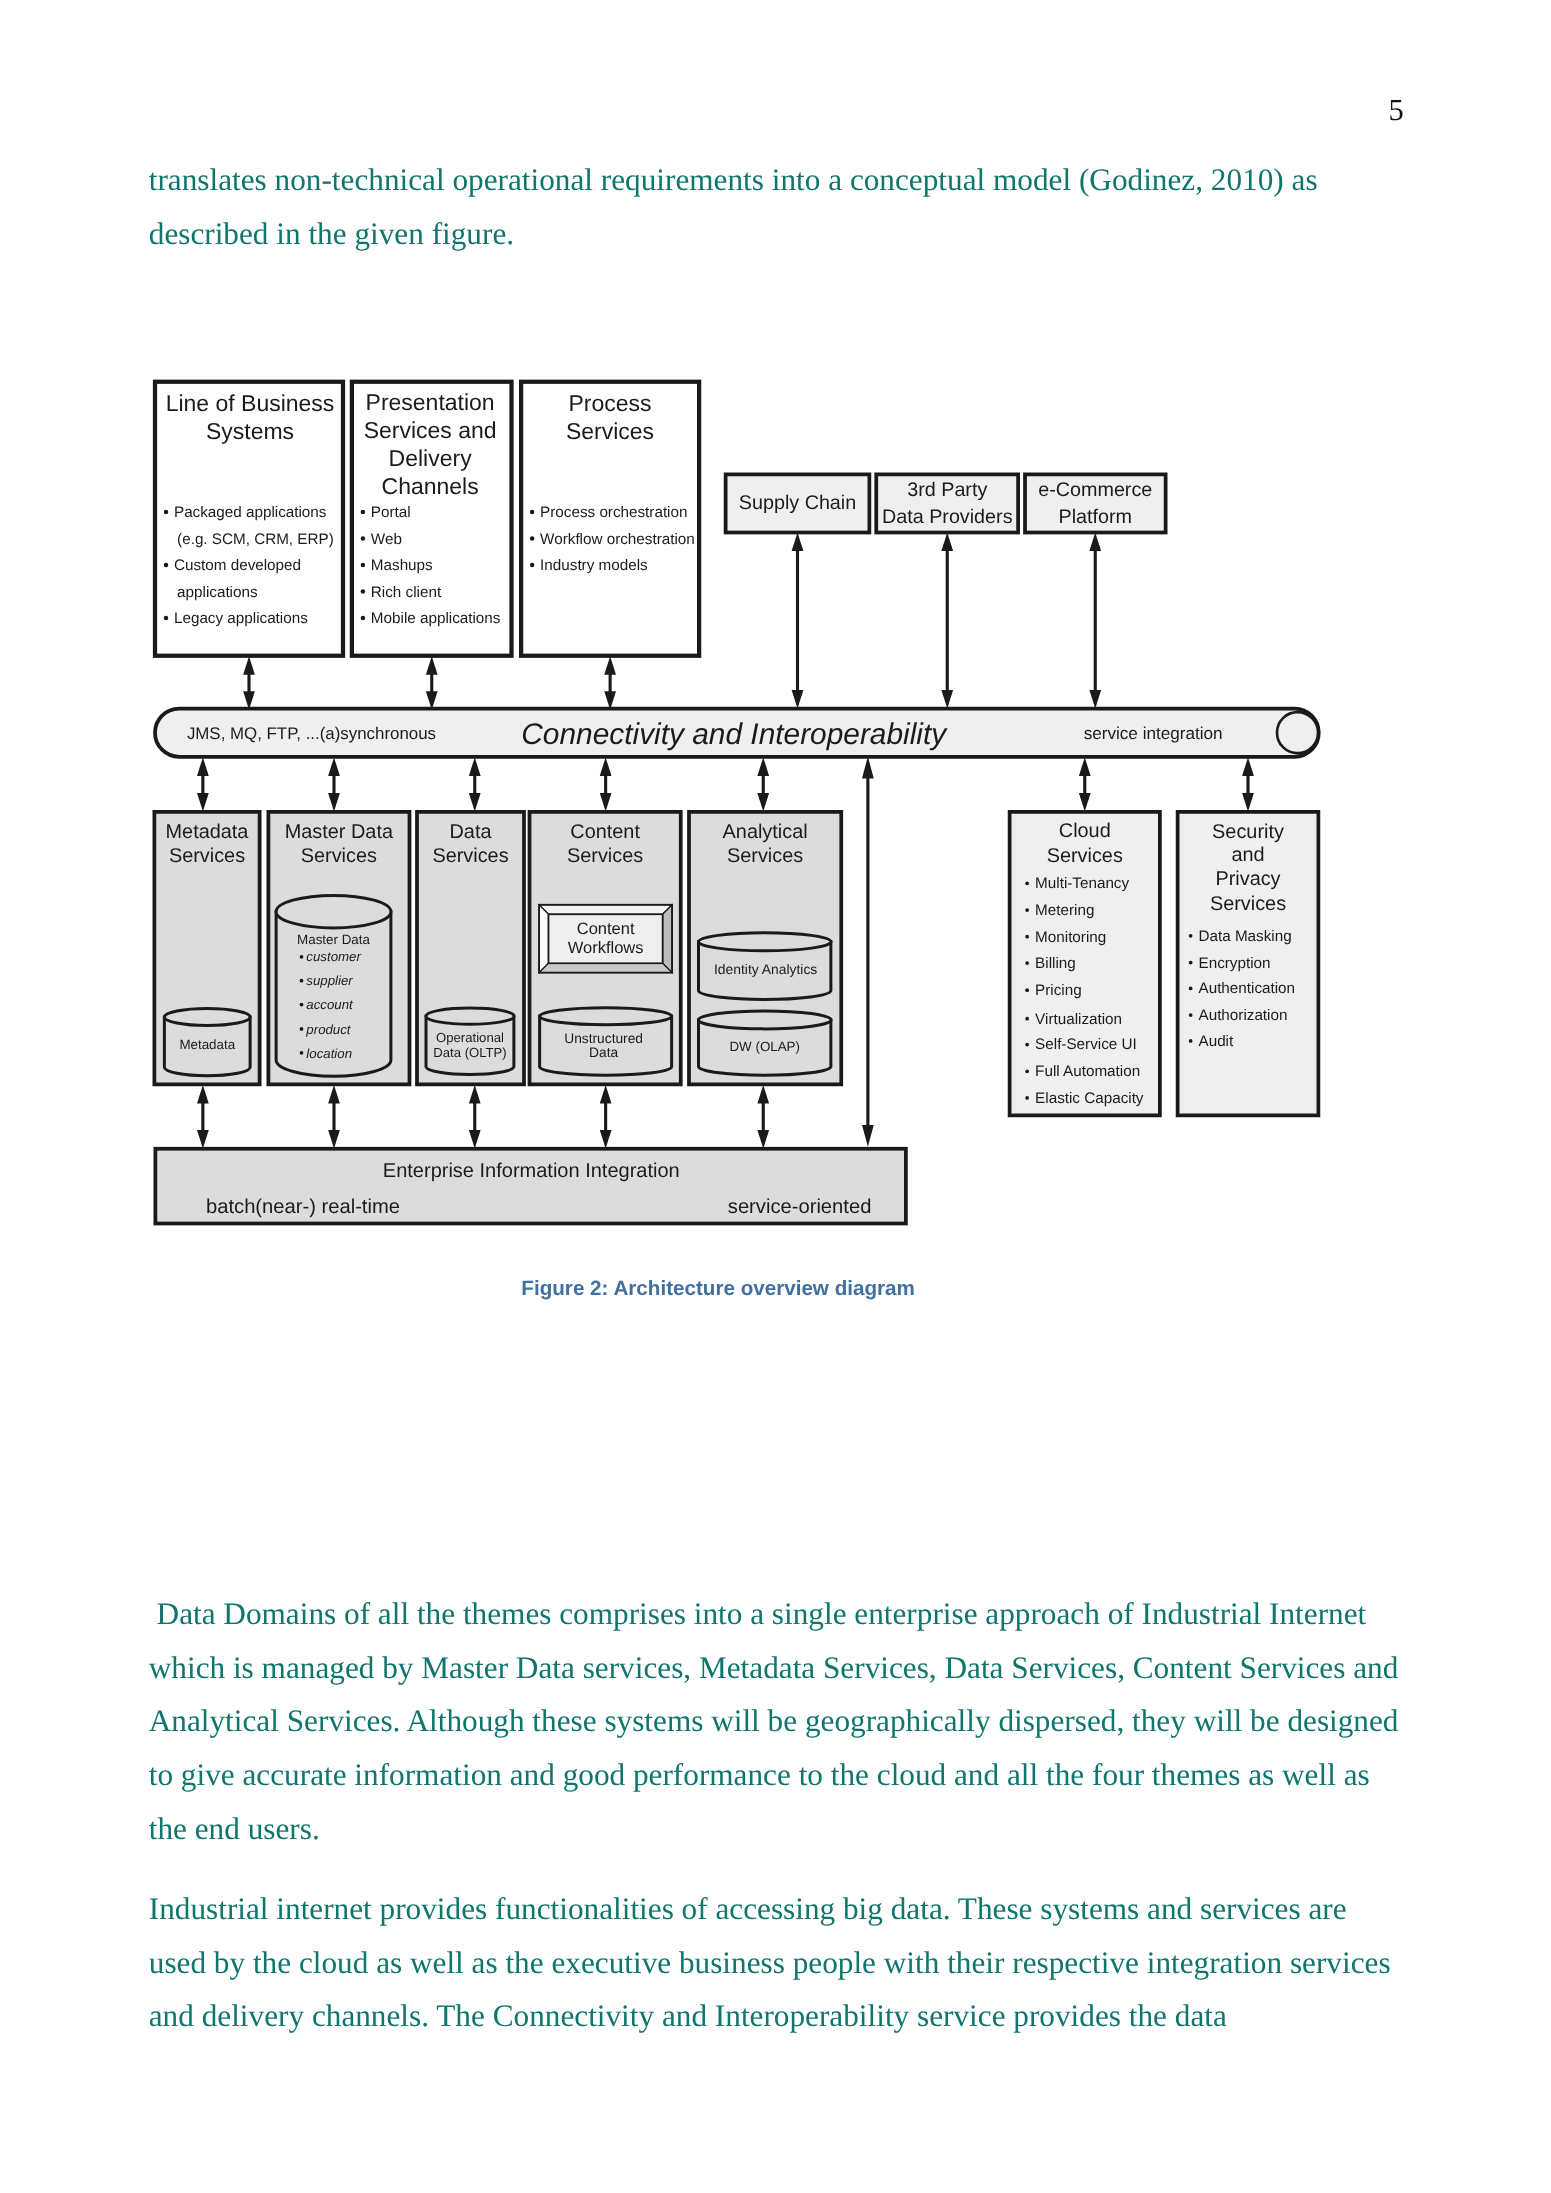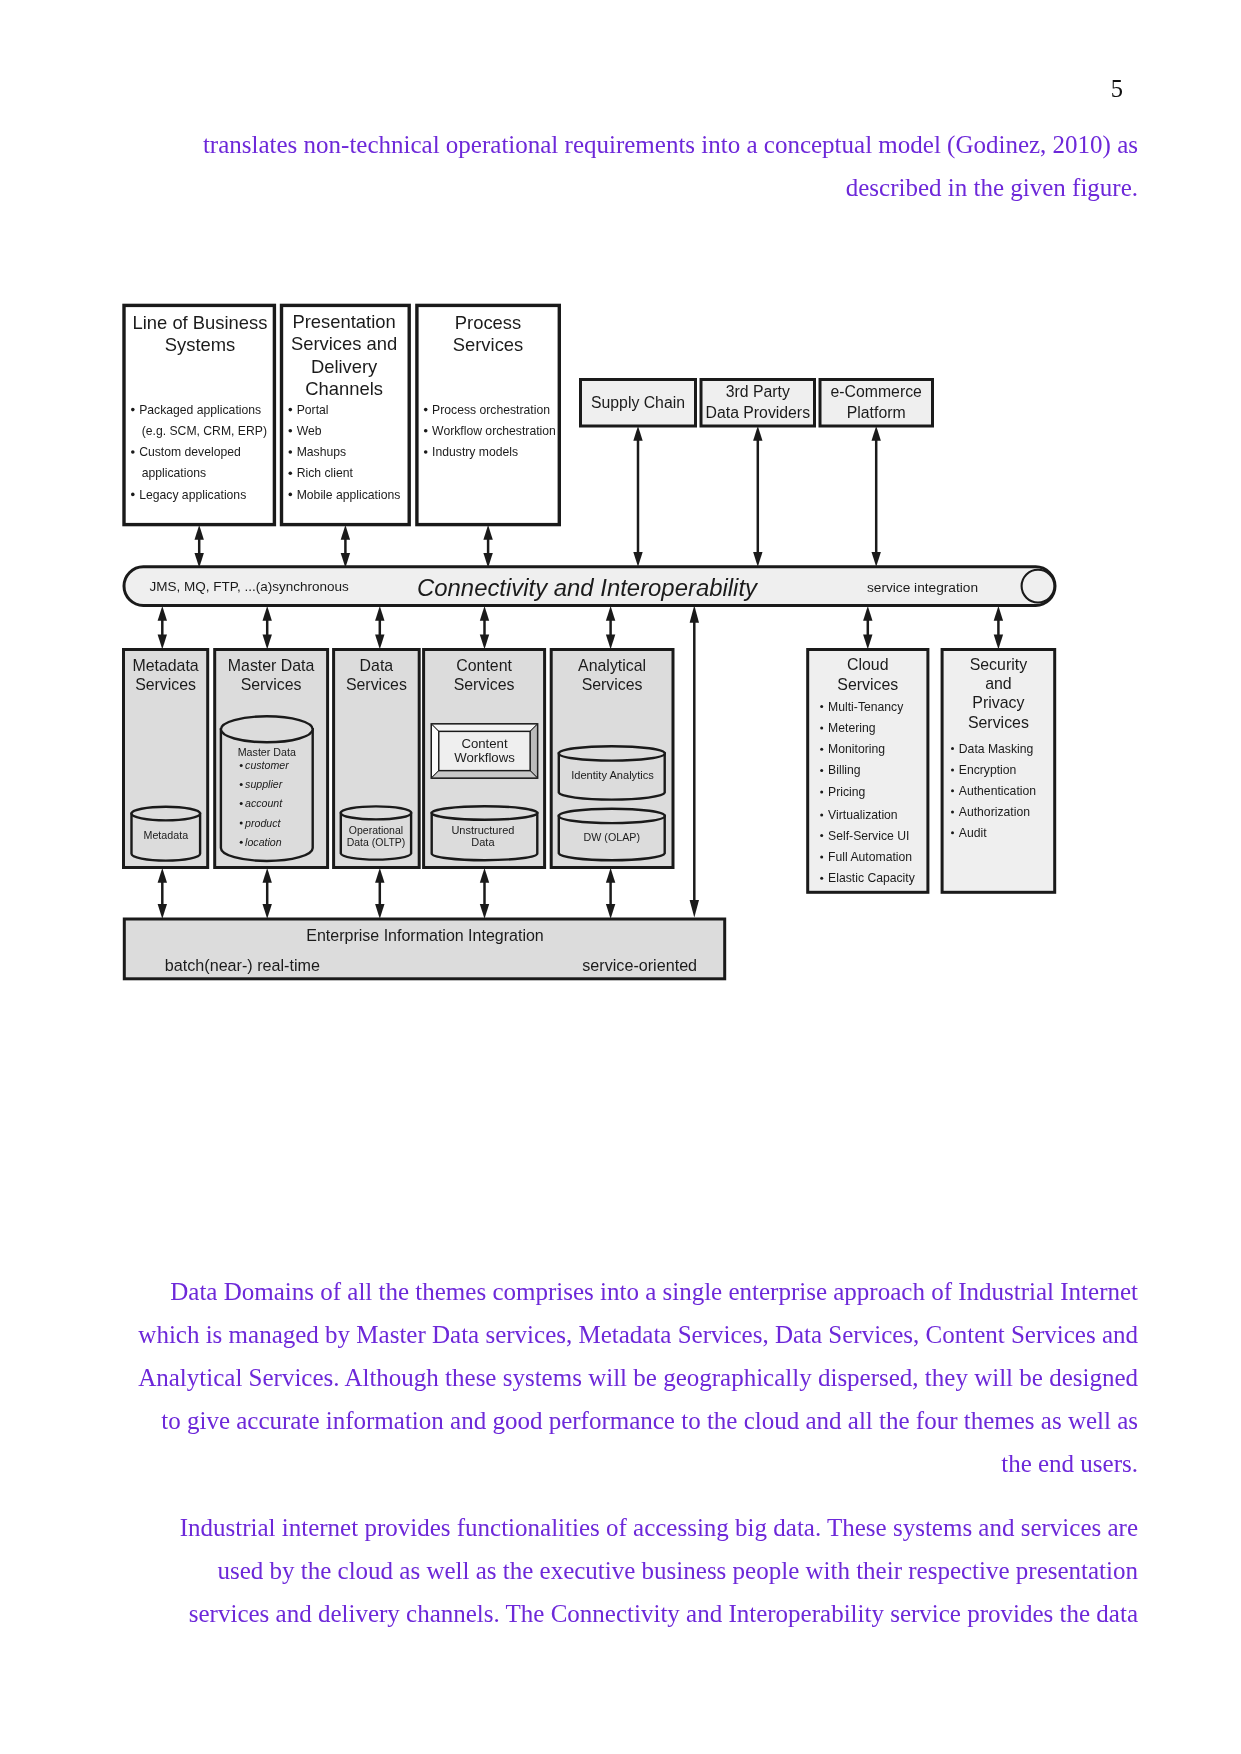--- a/index.html
+++ b/index.html
@@ -2,21 +2,21 @@
 <html><head>
 <meta charset="utf-8">
 <style>
   html,body{margin:0;padding:0;}
   body{width:1241px;height:1754px;background:#ffffff;position:relative;overflow:hidden;
        font-family:"Liberation Serif",serif;-webkit-font-smoothing:antialiased;}
   .page{position:absolute;left:0;top:0;width:1241px;height:1754px;}
 
   .pageno{position:absolute;right:118px;top:77px;font-size:24.5px;color:#111;line-height:1;}
   .body-text{position:absolute;left:119px;width:1002px;font-size:25px;line-height:43px;
-             color:#6d28d9;text-align:right;margin-left:17px;}
+             color:#0f766e;text-align:left;}
 
   .caption{position:absolute;left:0px;width:1149px;text-align:center;
            font-family:"Liberation Sans",sans-serif;font-weight:bold;font-size:16.5px;color:#41709e;}
 
   svg{display:block;}
   .dg text{font-family:"Liberation Sans",sans-serif;fill:#1b1b1b;}
 </style>
 </head>
 <body>
 
@@ -311,17 +311,18 @@
 <path d="M 610.6 918.7 L 605.9 903.9 L 615.3 903.9 Z" fill="#1a1a1a"></path>
 </g>
 <g>
 <line x1="694.3" y1="618.0" x2="694.3" y2="904.0" stroke="#1a1a1a" stroke-width="2.5"></line>
 <path d="M 694.3 605.2 L 689.6 622.7 L 699.0 622.7 Z" fill="#1a1a1a"></path>
 <path d="M 694.3 917.4 L 689.6 899.9 L 699.0 899.9 Z" fill="#1a1a1a"></path>
 </g>
 </svg>
 </div>
 
+  <div class="caption" style="top: 1022px; color: rgb(65, 112, 158);">Figure 2: Architecture overview diagram</div>
 
   <div class="body-text" style="top:1270px;">&nbsp;Data Domains of all the themes comprises into a single enterprise approach of Industrial Internet which is managed by Master Data services, Metadata Services, Data Services, Content Services and Analytical Services. Although these systems will be geographically dispersed, they will be designed to give accurate information and good performance to the cloud and all the four themes as well as the end users.</div>
-  <div class="body-text" style="top:1506px;">Industrial internet provides functionalities of accessing big data. These systems and services are used by the cloud as well as the executive business people with their respective presentation services and delivery channels. The Connectivity and Interoperability service provides the data</div>
+  <div class="body-text" style="top:1506px;">Industrial internet provides functionalities of accessing big data. These systems and services are used by the cloud as well as the executive business people with their respective integration services and delivery channels. The Connectivity and Interoperability service provides the data</div>
 
 </div>
 
 </body></html>

